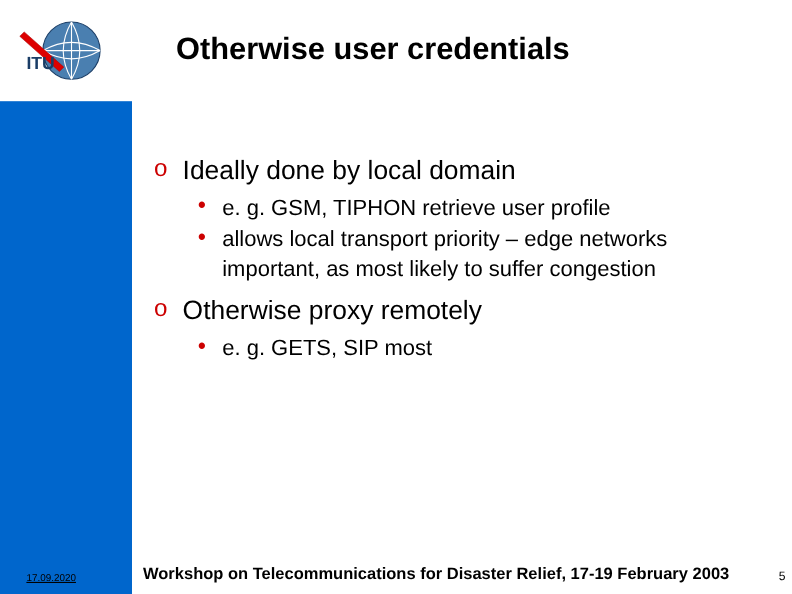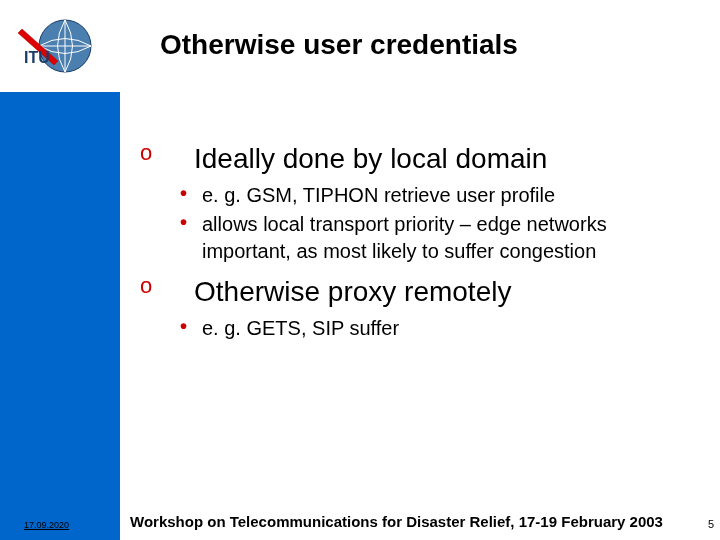--- a/index.html
+++ b/index.html
@@ -6,21 +6,21 @@
   html, body { width: 720px; height: 540px; font-family: Verdana, Arial, sans-serif; background: #fff; overflow: hidden; }
   .slide { position: relative; width: 720px; height: 540px; }
   .sidebar { position: absolute; left: 0; top: 0; width: 120px; height: 540px; background: #0066cc; }
   .logo-box { position: absolute; left: 0; top: 0; width: 120px; height: 92px; background: #fff; display: flex; align-items: center; justify-content: center; }
   .logo-box svg { width: 100px; height: 70px; }
   .title-bar { position: absolute; left: 120px; top: 0; width: 600px; height: 90px; background: #fff; display: flex; align-items: center; padding-left: 40px; }
   .title { font-size: 28px; font-weight: bold; color: #000; }
   .content { position: absolute; left: 140px; top: 140px; width: 560px; }
   .bullet-o { display: flex; margin-bottom: 4px; }
   .o-marker { color: #c00; font-size: 22px; font-weight: normal; width: 26px; flex-shrink: 0; }
-  .o-text { font-size: 28px; color: #000; line-height: 1.35; margin-left: 28px; }
+  .o-text { font-size: 24px; color: #000; line-height: 1.35; }
   .sub-list { margin-left: 40px; margin-bottom: 8px; }
   .bullet-dot { display: flex; margin-bottom: 2px; }
   .dot-marker { color: #c00; font-size: 20px; font-weight: bold; width: 22px; flex-shrink: 0; }
   .dot-text { font-size: 20px; color: #000; line-height: 1.35; }
   .footer-date { position: absolute; left: 24px; bottom: 10px; font-size: 9px; color: #000; text-decoration: underline; }
   .footer-caption { position: absolute; left: 130px; bottom: 10px; font-size: 15px; font-weight: bold; color: #000; }
   .footer-num { position: absolute; right: 6px; bottom: 10px; font-size: 11px; color: #000; }
 </style>
 </head>
 <body>
@@ -62,21 +62,21 @@
       </div>
     </div>
 
     <div class="bullet-o">
       <div class="o-marker">o</div>
       <div class="o-text">Otherwise proxy remotely</div>
     </div>
     <div class="sub-list">
       <div class="bullet-dot">
         <div class="dot-marker">•</div>
-        <div class="dot-text">e. g. GETS, SIP suffer</div>
+        <div class="dot-text">e. g. GETS, SIP most</div>
       </div>
     </div>
   </div>
 
   <div class="footer-date">17.09.2020</div>
   <div class="footer-caption">Workshop on Telecommunications for Disaster Relief, 17-19 February 2003</div>
   <div class="footer-num">5</div>
 </div>
 
 </body></html>

